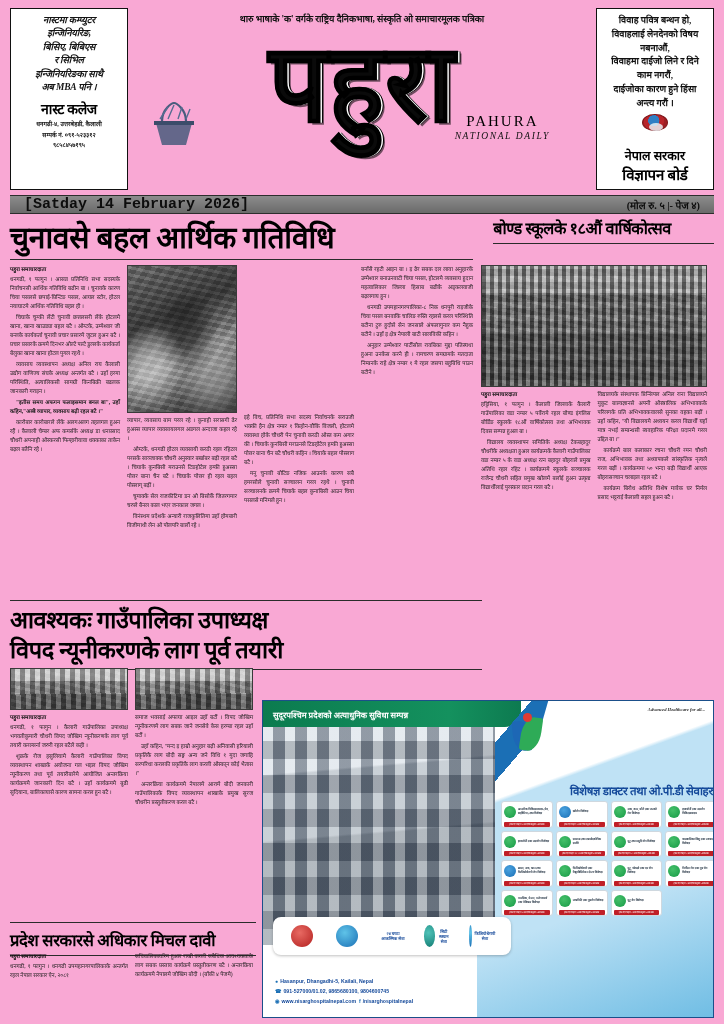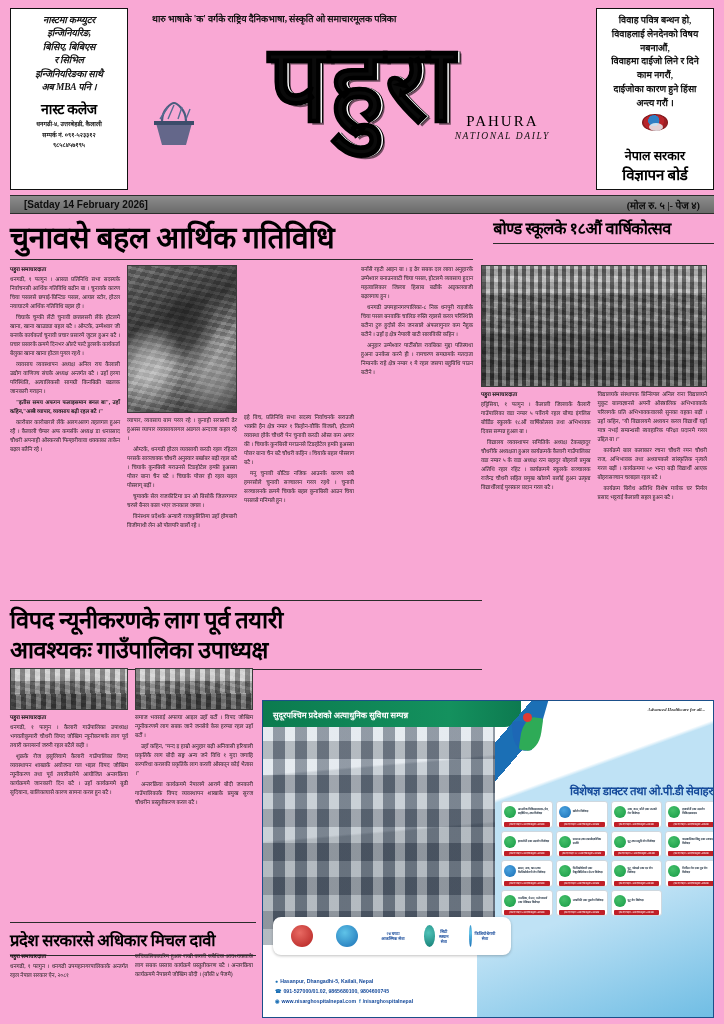--- a/index.html
+++ b/index.html
@@ -60,21 +60,21 @@
   .mast-center {
     flex: 1;
     position: relative;
     display: flex;
     flex-direction: column;
     align-items: center;
   }
   .mast-taglines {
     width: 100%;
     display: flex;
-    justify-content: flex-start;
+    justify-content: center;
     padding: 4px 18px 0 18px;
     font-size: 9.3px;
     font-weight: bold;
     color: #121212;
     letter-spacing: -0.1px;
   }
   .logo-wrap {
     position: relative;
     width: 100%;
     height: 118px;
@@ -141,21 +141,21 @@
     border-bottom: 1px solid #2d2d2d;
     display: flex;
     align-items: center;
     justify-content: space-between;
     padding: 0 14px;
     color: #0d0d0d;
     font-size: 10.2px;
     font-weight: bold;
     background-image: linear-gradient(#8c8c8c, #6a6a6a);
   }
-  .datebar .dt-en { font-family: Liberation Sans, sans-serif; font-size: 10px; }
+  .datebar .dt-en { font-family: Liberation Mono, monospace; font-size: 15px; }
 
   
   .hl-row { display: flex; gap: 20px; margin-top: 6px; }
   .hl-left { width: 474px; }
   .hl-right { width: 226px; }
   .headline-main {
     font-size: 30px; font-weight: bold; color: #000;
     letter-spacing: -0.3px; line-height: 1.18;
     white-space: nowrap;
   }
@@ -441,22 +441,22 @@
           <p class="first">विद्यालयके संस्थापक प्रिन्सिपल अनिल राना विद्यालयने मुकुट बाल्क्ज्ञानसे अपनी ओस्त्रालिक अभिभावकके परिलगके प्रति अभिभावकवालसे सुनका वहका बढ़ीं । उहाँ कहिन, "यी विद्यालयमे अध्ययन करल विद्यार्थी यहाँ मात्र नभई सम्बन्धसी ब्यवहारिक परिक्षा प्रदानमे गरल उद्दित बा ।"</p>
           <p>कार्यक्रमे बाल कलाकार रचना चौधरी रमन चौधरी राज, अभिभावक तथा अध्यापकले सांस्कृतिक नृत्यले गरल बढ़ीं । कार्यक्रममा ५० भन्दा बढ़ी विद्यार्थी आएक बोहरासञ्चान चलाइल रहल बटै ।</p>
           <p>कार्यक्रम बिरोध अतिथि विशेष मावेक घर निर्मल प्रसाद भट्टराई कैलाली सहल हुअन बटै ।</p>
         </div>
       </div>
     </div>
   </div>
 
   <div style="position:absolute;left:10px;top:596px;width:472px">
     <hr class="rule">
+    <div class="headline-2">आवश्यकः गाउँपालिका उपाध्यक्ष</div>
     <div class="headline-2">विपद न्यूनीकरणके लाग पूर्व तयारी</div>
-    <div class="headline-2">आवश्यकः गाउँपालिका उपाध्यक्ष</div>
     <hr class="rule">
   </div>
 
   <div class="cols" style="position:absolute;left:10px;top:668px;width:246px;align-items:flex-start">
     <div class="col" style="width:118px">
       <div class="photo photo-field" style="height:42px;margin-bottom:3px;"></div>
       <div class="byline">पहुरा समाचारदाता</div>
       <p class="first">धनगढी, १ फागुन । कैलारी गाउँपालिका उपाध्यक्ष भगवतीकुमारी चौधरी विपद जोखिम न्यूनीकरणके लाग पूर्व तयारी करल्सर्ना जरुरी रहल बटैले कही ।</p>
       <p>शुक्रके रोज हसुलियामे कैलारी गाउँपालिका विपद व्यवस्थापन शाखाके अयोजना गल भइल विपद जोखिम न्यूनीकरण तथा पूर्व तयारीबारेमे आयोजित अन्तरक्रिया कार्यक्रममे जानकारी दिन बटै । उहाँ कार्यक्रममे बुढी सुदियाना, बालिकायासे कारण सामना करल हुन बटै ।</p>
     </div>

